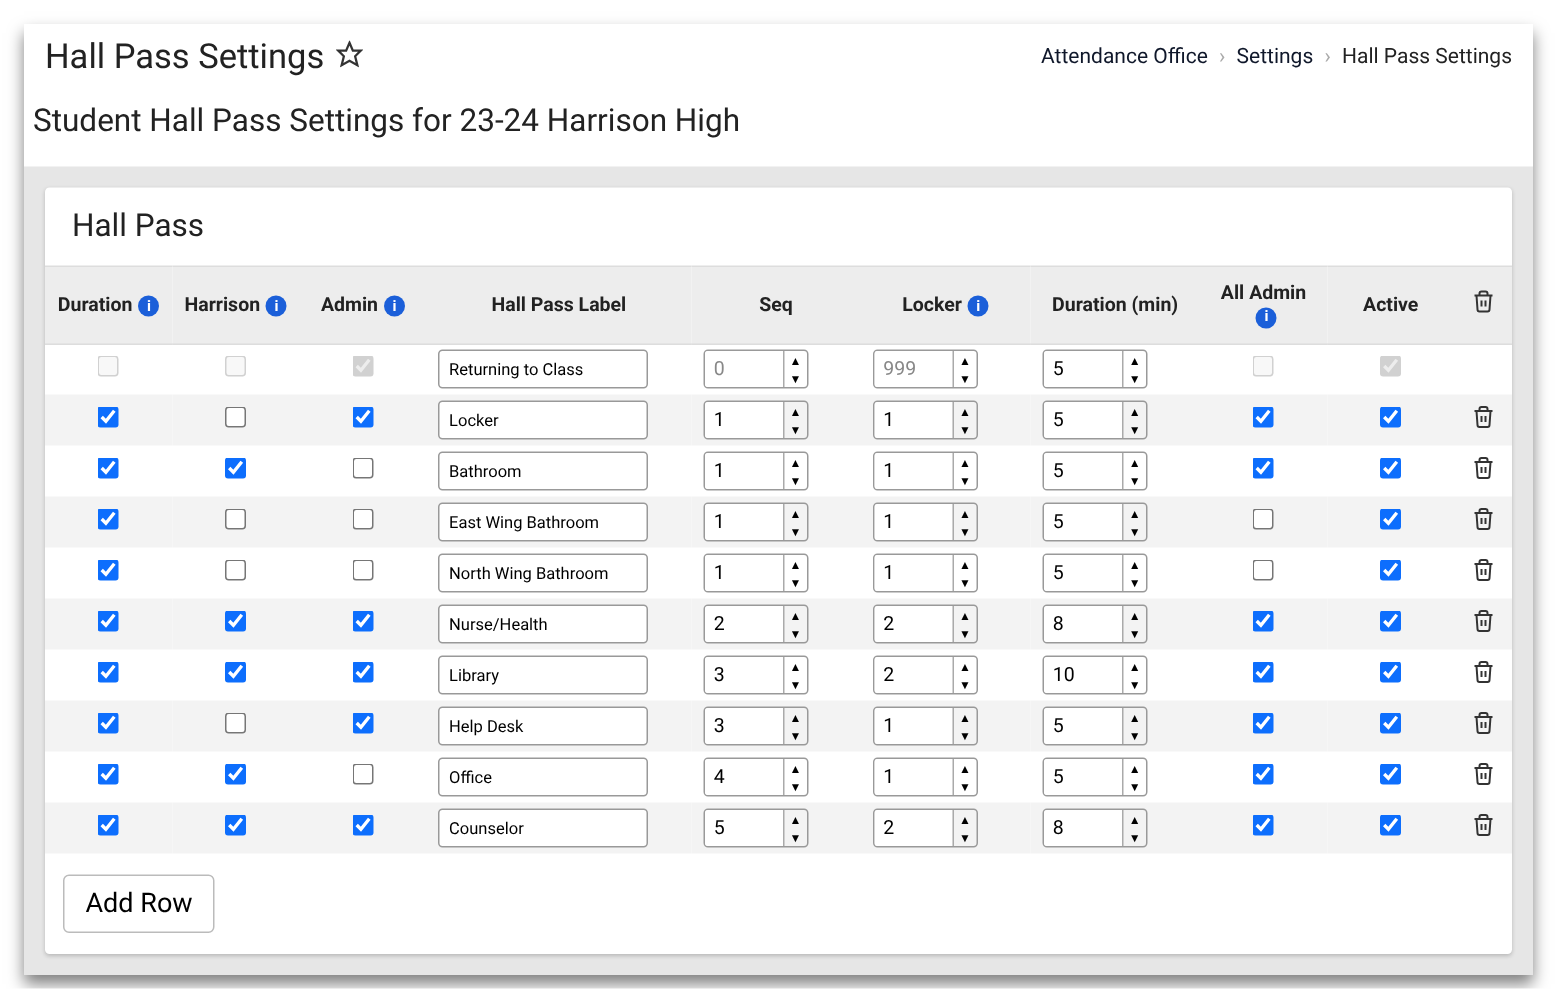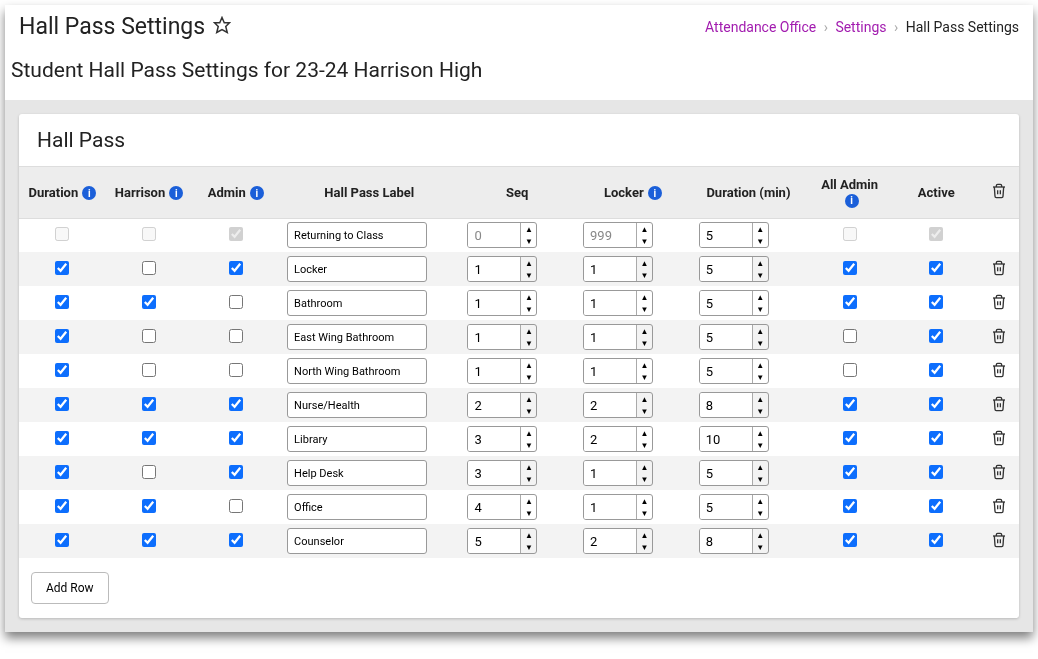--- a/index.html
+++ b/index.html
@@ -1,22 +1,22 @@
 <!DOCTYPE html>
 <html><head>
   <meta charset="utf-8">
   <style>
     * { margin: 0; padding: 0; box-sizing: border-box; font-family: -apple-system, BlinkMacSystemFont, "Segoe UI", Roboto, Arial, sans-serif; }
     body { background: #fff; width: 1038px; height: 659px; overflow: hidden; }
-    .shadowbox { box-shadow: 0 6px 10px rgba(0,0,0,0.5); margin: 5px; background: #fff; }
+    .shadowbox { box-shadow: 0 6px 10px rgba(0,0,0,0.5); margin: 16px; background: #fff; }
     .topbar { display: flex; justify-content: space-between; align-items: center; padding: 8px 14px; }
     .title-wrap { display: flex; align-items: center; gap: 8px; }
     .page-title { font-size: 23px; font-weight: 400; color: #222; }
     .breadcrumb { font-size: 14px; }
-    .bc-link { color: #a21caf; cursor: pointer; }
+    .bc-link { color: #0f172a; cursor: pointer; }
     .bc-sep { color: #aaa; margin: 0 4px; }
     .bc-current { color: #222; }
     .subtitle { font-size: 21px; font-weight: 400; color: #222; padding: 10px 14px 18px 6px; }
     .panel-wrap { background: #e6e6e6; padding: 14px; }
     .panel { background: #fff; border-radius: 3px; box-shadow: 0 1px 3px rgba(0,0,0,0.2); padding: 0 0 14px 0; }
     .panel-title { font-size: 21px; font-weight: 400; color: #222; padding: 14px 18px; }
     table { width: 100%; border-collapse: collapse; }
     thead tr { background: #ededed; border-top: 1px solid #ddd; border-bottom: 1px solid #ddd; }
     th { text-align: center; font-size: 13px; font-weight: 700; color: #222; padding: 10px 8px; }
     tbody tr { height: 34px; }
@@ -30,21 +30,21 @@
     input[type=text].txt { width: 140px; height: 26px; padding: 2px 6px; border: 1px solid #999; border-radius: 3px; font-size: 11px; }
     .spin { display: inline-flex; align-items: stretch; border: 1px solid #999; border-radius: 3px; overflow: hidden; height: 26px; }
     .spin input { width: 52px; border: none; padding: 0 6px; font-size: 13px; outline: none; background: #fff; }
     .spin input:disabled { color: #888; background:#fff; }
     .spin .btns { display: flex; flex-direction: column; border-left: 1px solid #aaa; width: 16px; }
     .spin .btns span { flex: 1; display: flex; align-items: center; justify-content: center; font-size: 8px; cursor: pointer; user-select: none; }
     .info-icon { display: inline-flex; align-items: center; justify-content: center; width: 14px; height: 14px; border-radius: 50%; background: #1b5fd9; color: #fff; font-size: 10px; font-weight: 700; margin-left: 4px; }
     .star-icon svg { width: 18px; height: 18px; }
     .trash svg { width: 16px; height: 16px; }
     .trash { cursor: pointer; display: inline-flex; }
-    .add-btn { margin: 14px 0 0 12px; padding: 8px 14px; font-size: 12px; background: #fff; border: 1px solid #bbb; border-radius: 4px; cursor: pointer; }
+    .add-btn { margin: 14px 0 0 12px; padding: 8px 14px; font-size: 18px; background: #fff; border: 1px solid #bbb; border-radius: 4px; cursor: pointer; }
     input[type=checkbox]:disabled { accent-color: #bbb; }
     .hdr-trash svg { width:16px; height:16px; }
   </style>
 </head>
 <body>
 
 <div class="shadowbox">
 
 <div class="topbar">
   <div class="title-wrap">

